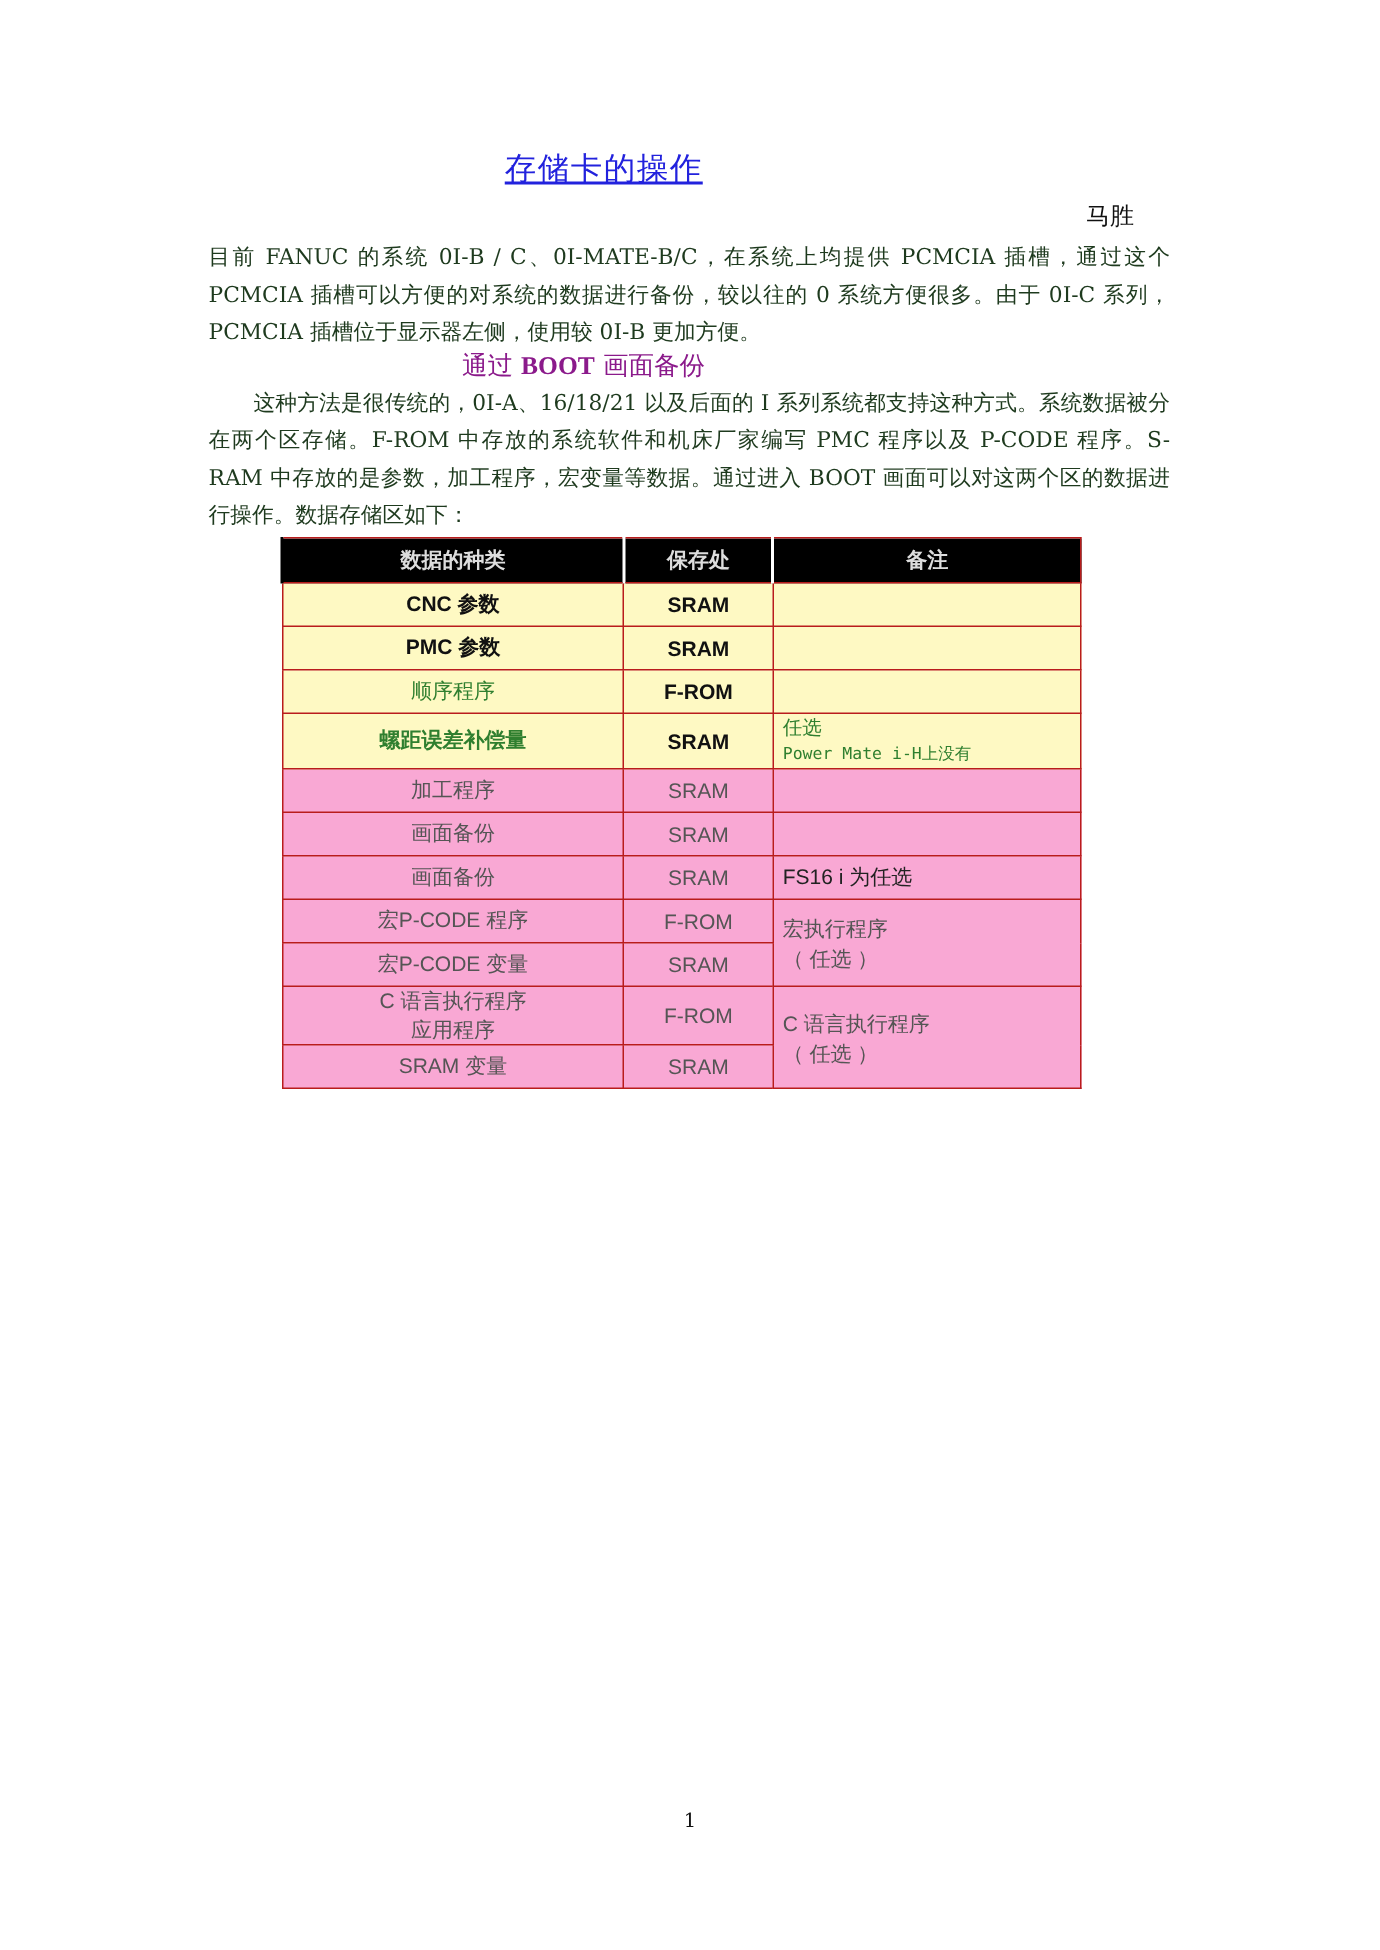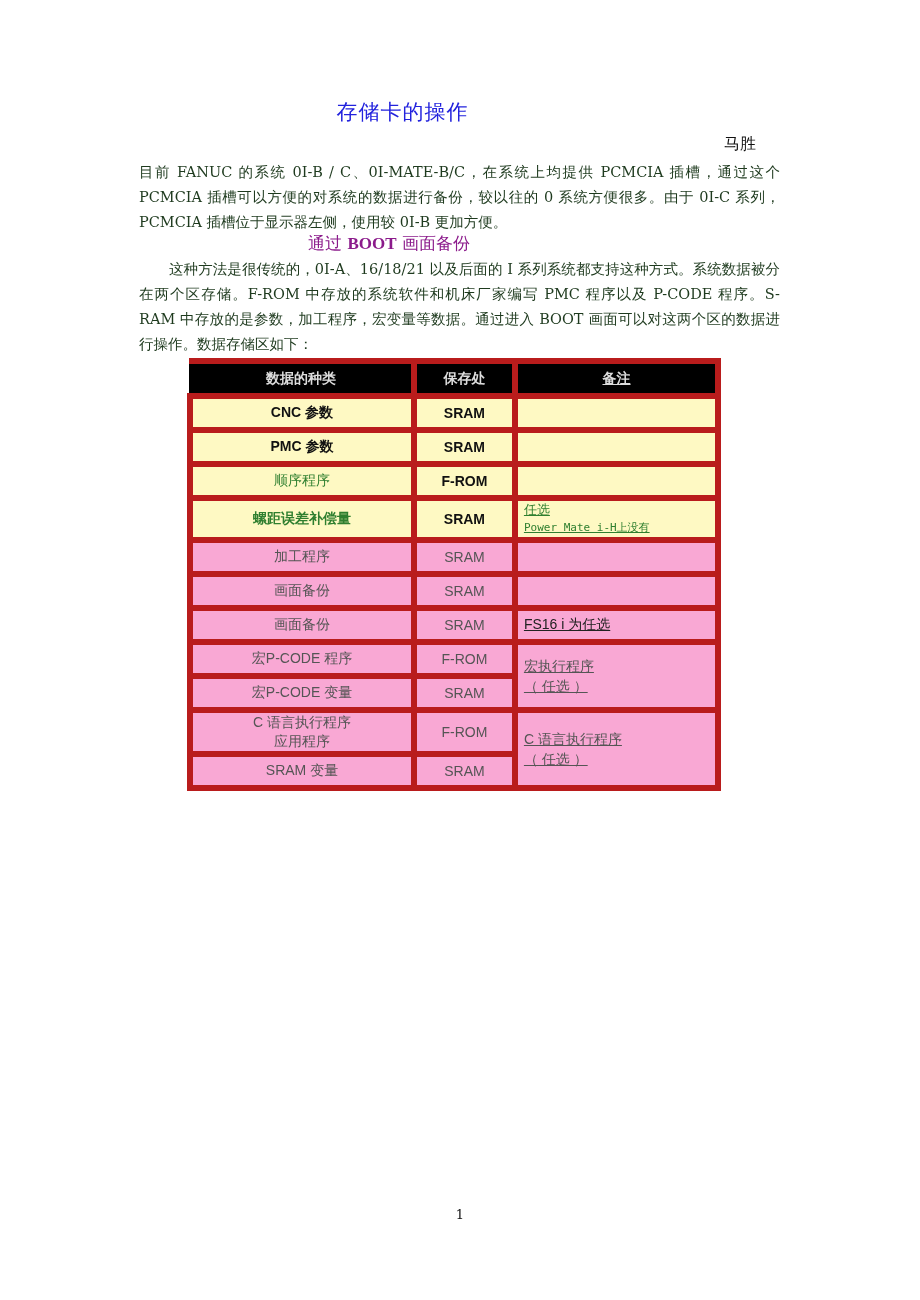--- a/index.html
+++ b/index.html
@@ -1,38 +1,38 @@
 <!DOCTYPE html>
 <html><head>
 <meta charset="utf-8">
 <style>
   html, body { margin: 0; padding: 0; background: #ffffff; }
   body { width: 920px; height: 1300px; position: relative; overflow: hidden;
          font-family: "DejaVu Serif", "Liberation Serif", serif; }
   .page { position: absolute; left: 0; top: 0; width: 920px; height: 1300px; }
   .title { position: absolute; top: 98px; left: 0; width: 805px; text-align: center;
-           font-size: 21px; color: #2222dd; letter-spacing: 1px; }
+           font-size: 21px; color: #2222dd; letter-spacing: 1px; text-decoration: underline; }
   .author { position: absolute; top: 134px; left: 724px; font-size: 16px; color: #111; }
   .para { position: absolute; left: 139px; width: 641px; font-size: 14.5px; line-height: 25px;
           color: #1e3a1e; text-align: justify; }
   .p1 { top: 160px; }
   .section-heading { position: absolute; top: 232px; left: 308px; font-size: 17px; color: #8b1a8b; }
   .section-heading b { font-family: "Liberation Serif", serif; font-weight: bold; }
   .p2 { top: 257px; text-indent: 30px; }
 
   table.store { position: absolute; top: 358px; left: 187px; width: 534px;
                 border-collapse: collapse; font-family: "Liberation Sans", "DejaVu Sans", sans-serif; }
-  table.store th, table.store td { border: 6px solid #b91c1c; padding: 0; height: 28px;
+  table.store th, table.store td { border: 1px solid #b91c1c; padding: 0; height: 28px;
                                    font-size: 14px; vertical-align: middle; }
   table.store th { background: #000; color: #ddd; font-weight: bold; height: 29px; text-align: center;
                    border-left: 2px solid #fff; }
   table.store th:first-child { border-left: 2px solid #000; }
   .c1 { width: 228px; text-align: center; }
   .c2 { width: 98px; text-align: center; }
-  .c3 { width: 200px; text-align: left; padding-left: 6px !important; text-decoration: underline; }
+  .c3 { width: 200px; text-align: left; padding-left: 6px !important; }
   tr.green td { background: #fef9c3; color: #111; font-weight: bold; }
   tr.green td.c3 { font-weight: normal; color: #2f7f2f; font-size: 13px; line-height: 18px; }
   tr.white td { background: #f9a8d4; color: #555; }
   .tall td { height: 46px; }
   .mono { font-family: "DejaVu Sans Mono", monospace; font-size: 11px; }
   .pagenum { position: absolute; top: 1207px; left: 0; width: 920px; text-align: center; font-size: 13px; color: #111; }
 </style>
 </head>
 <body>
 

